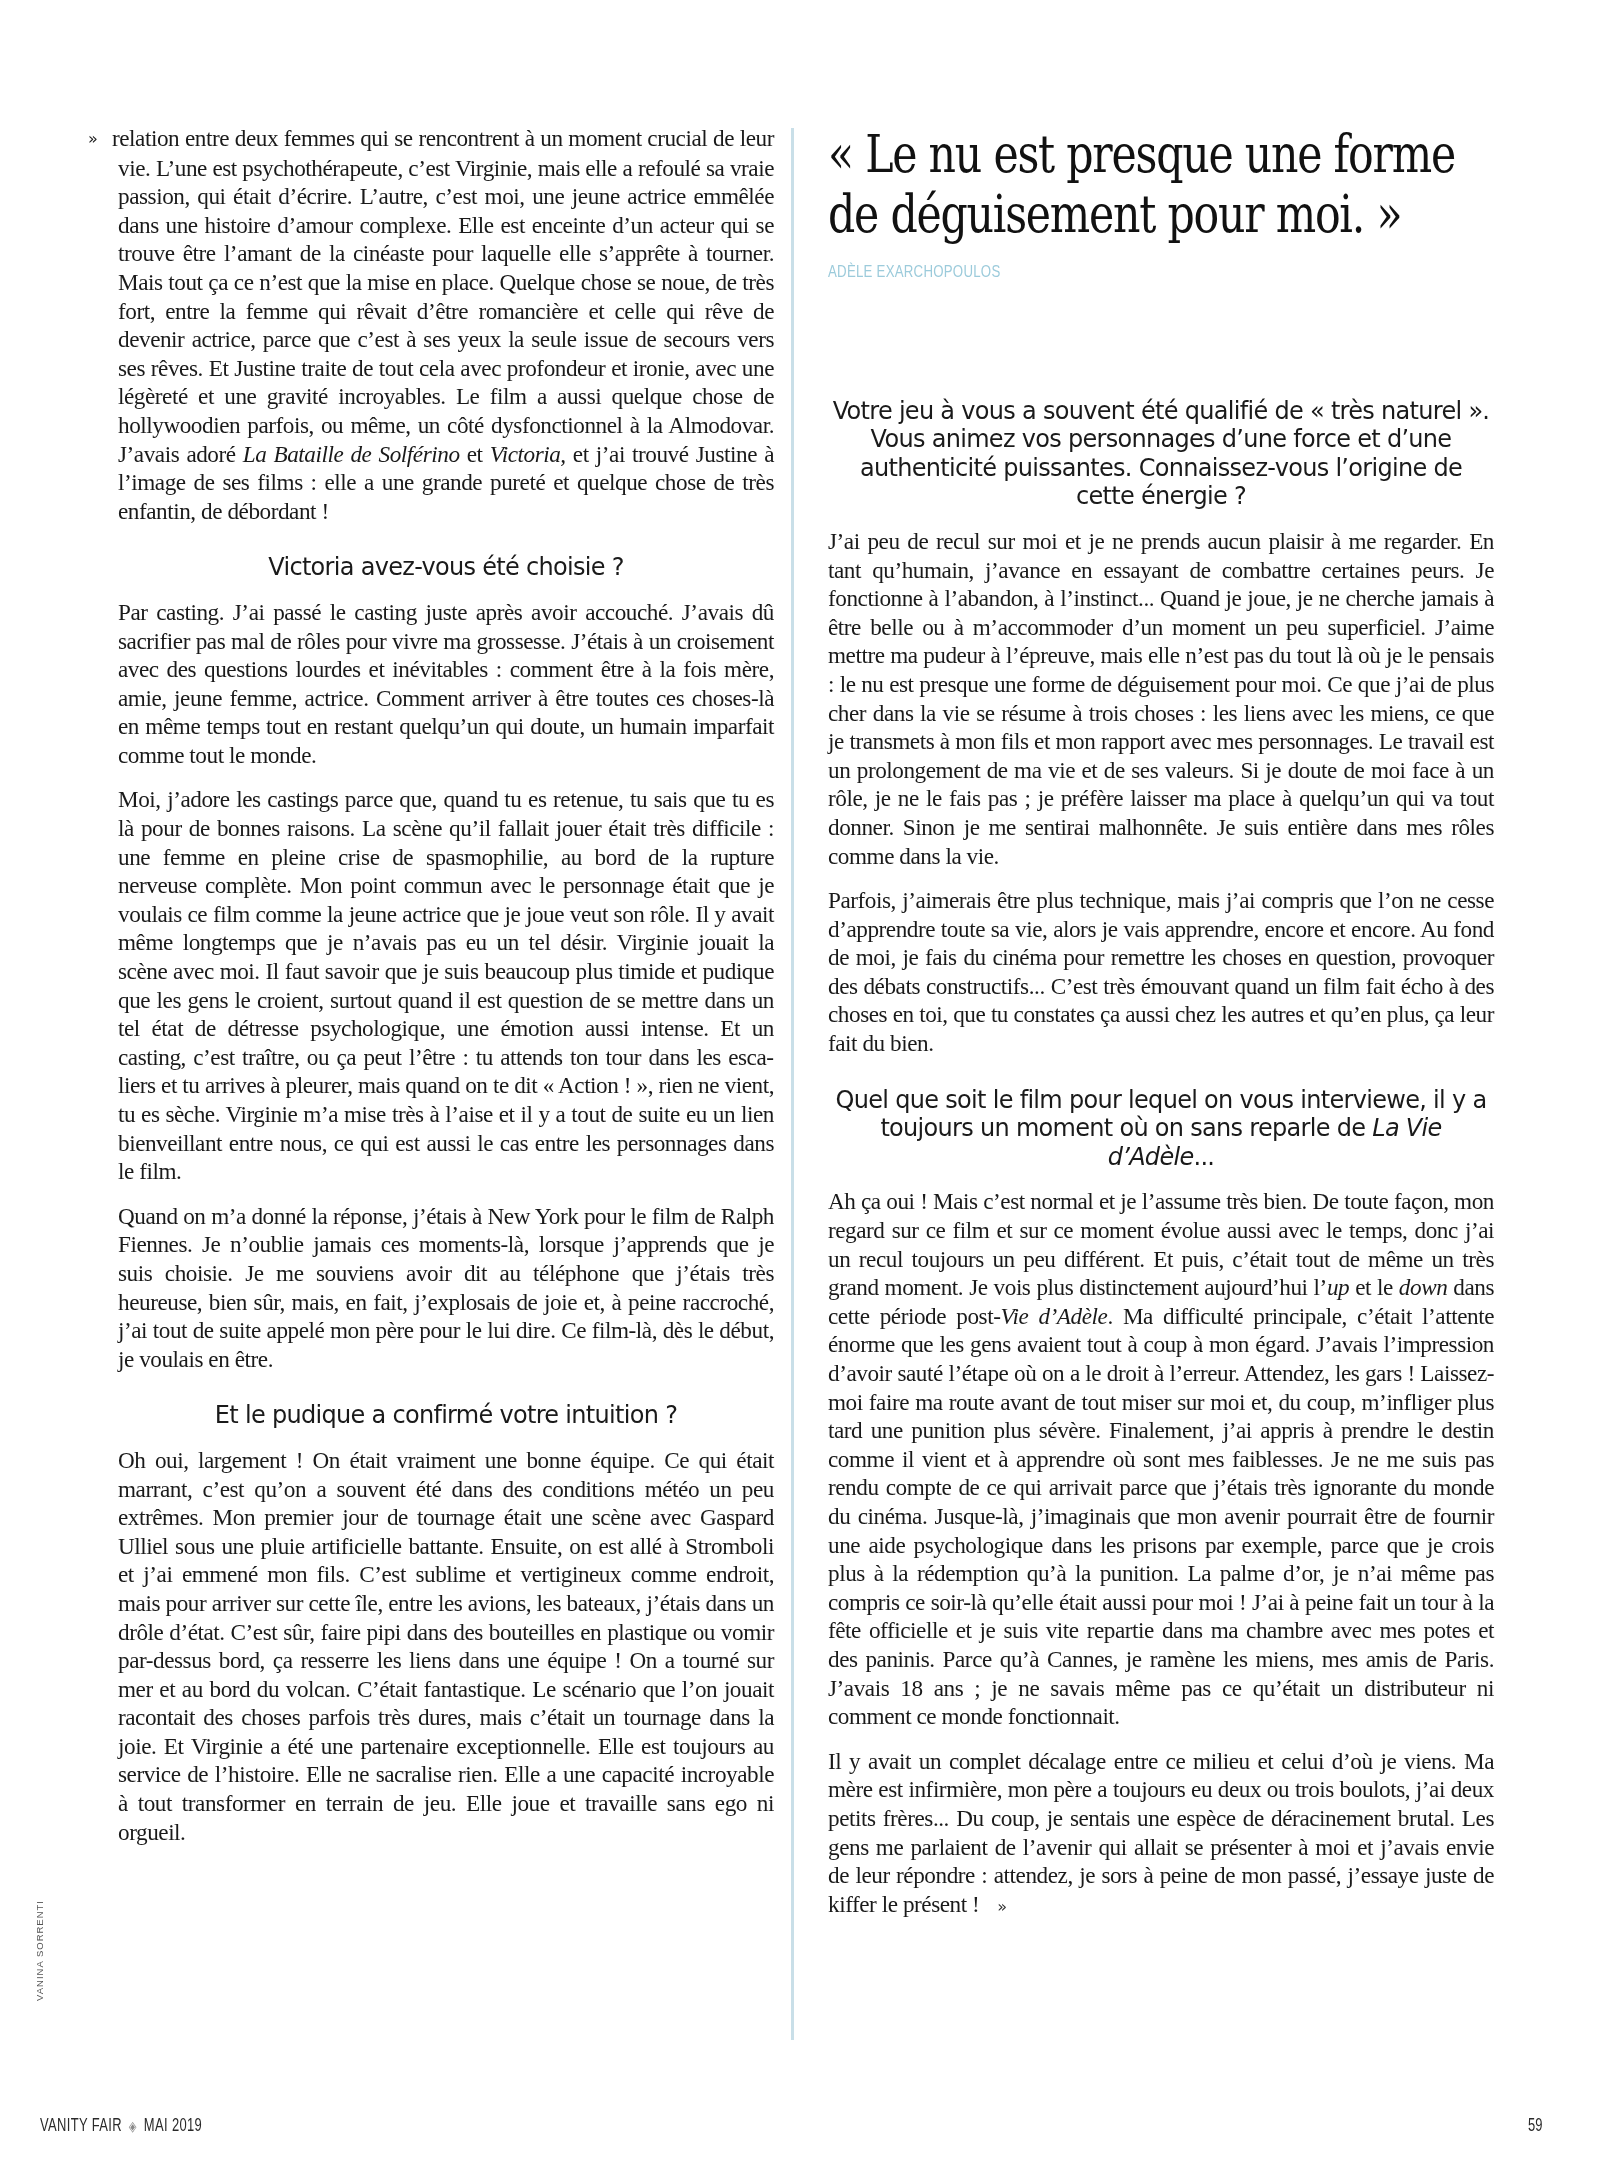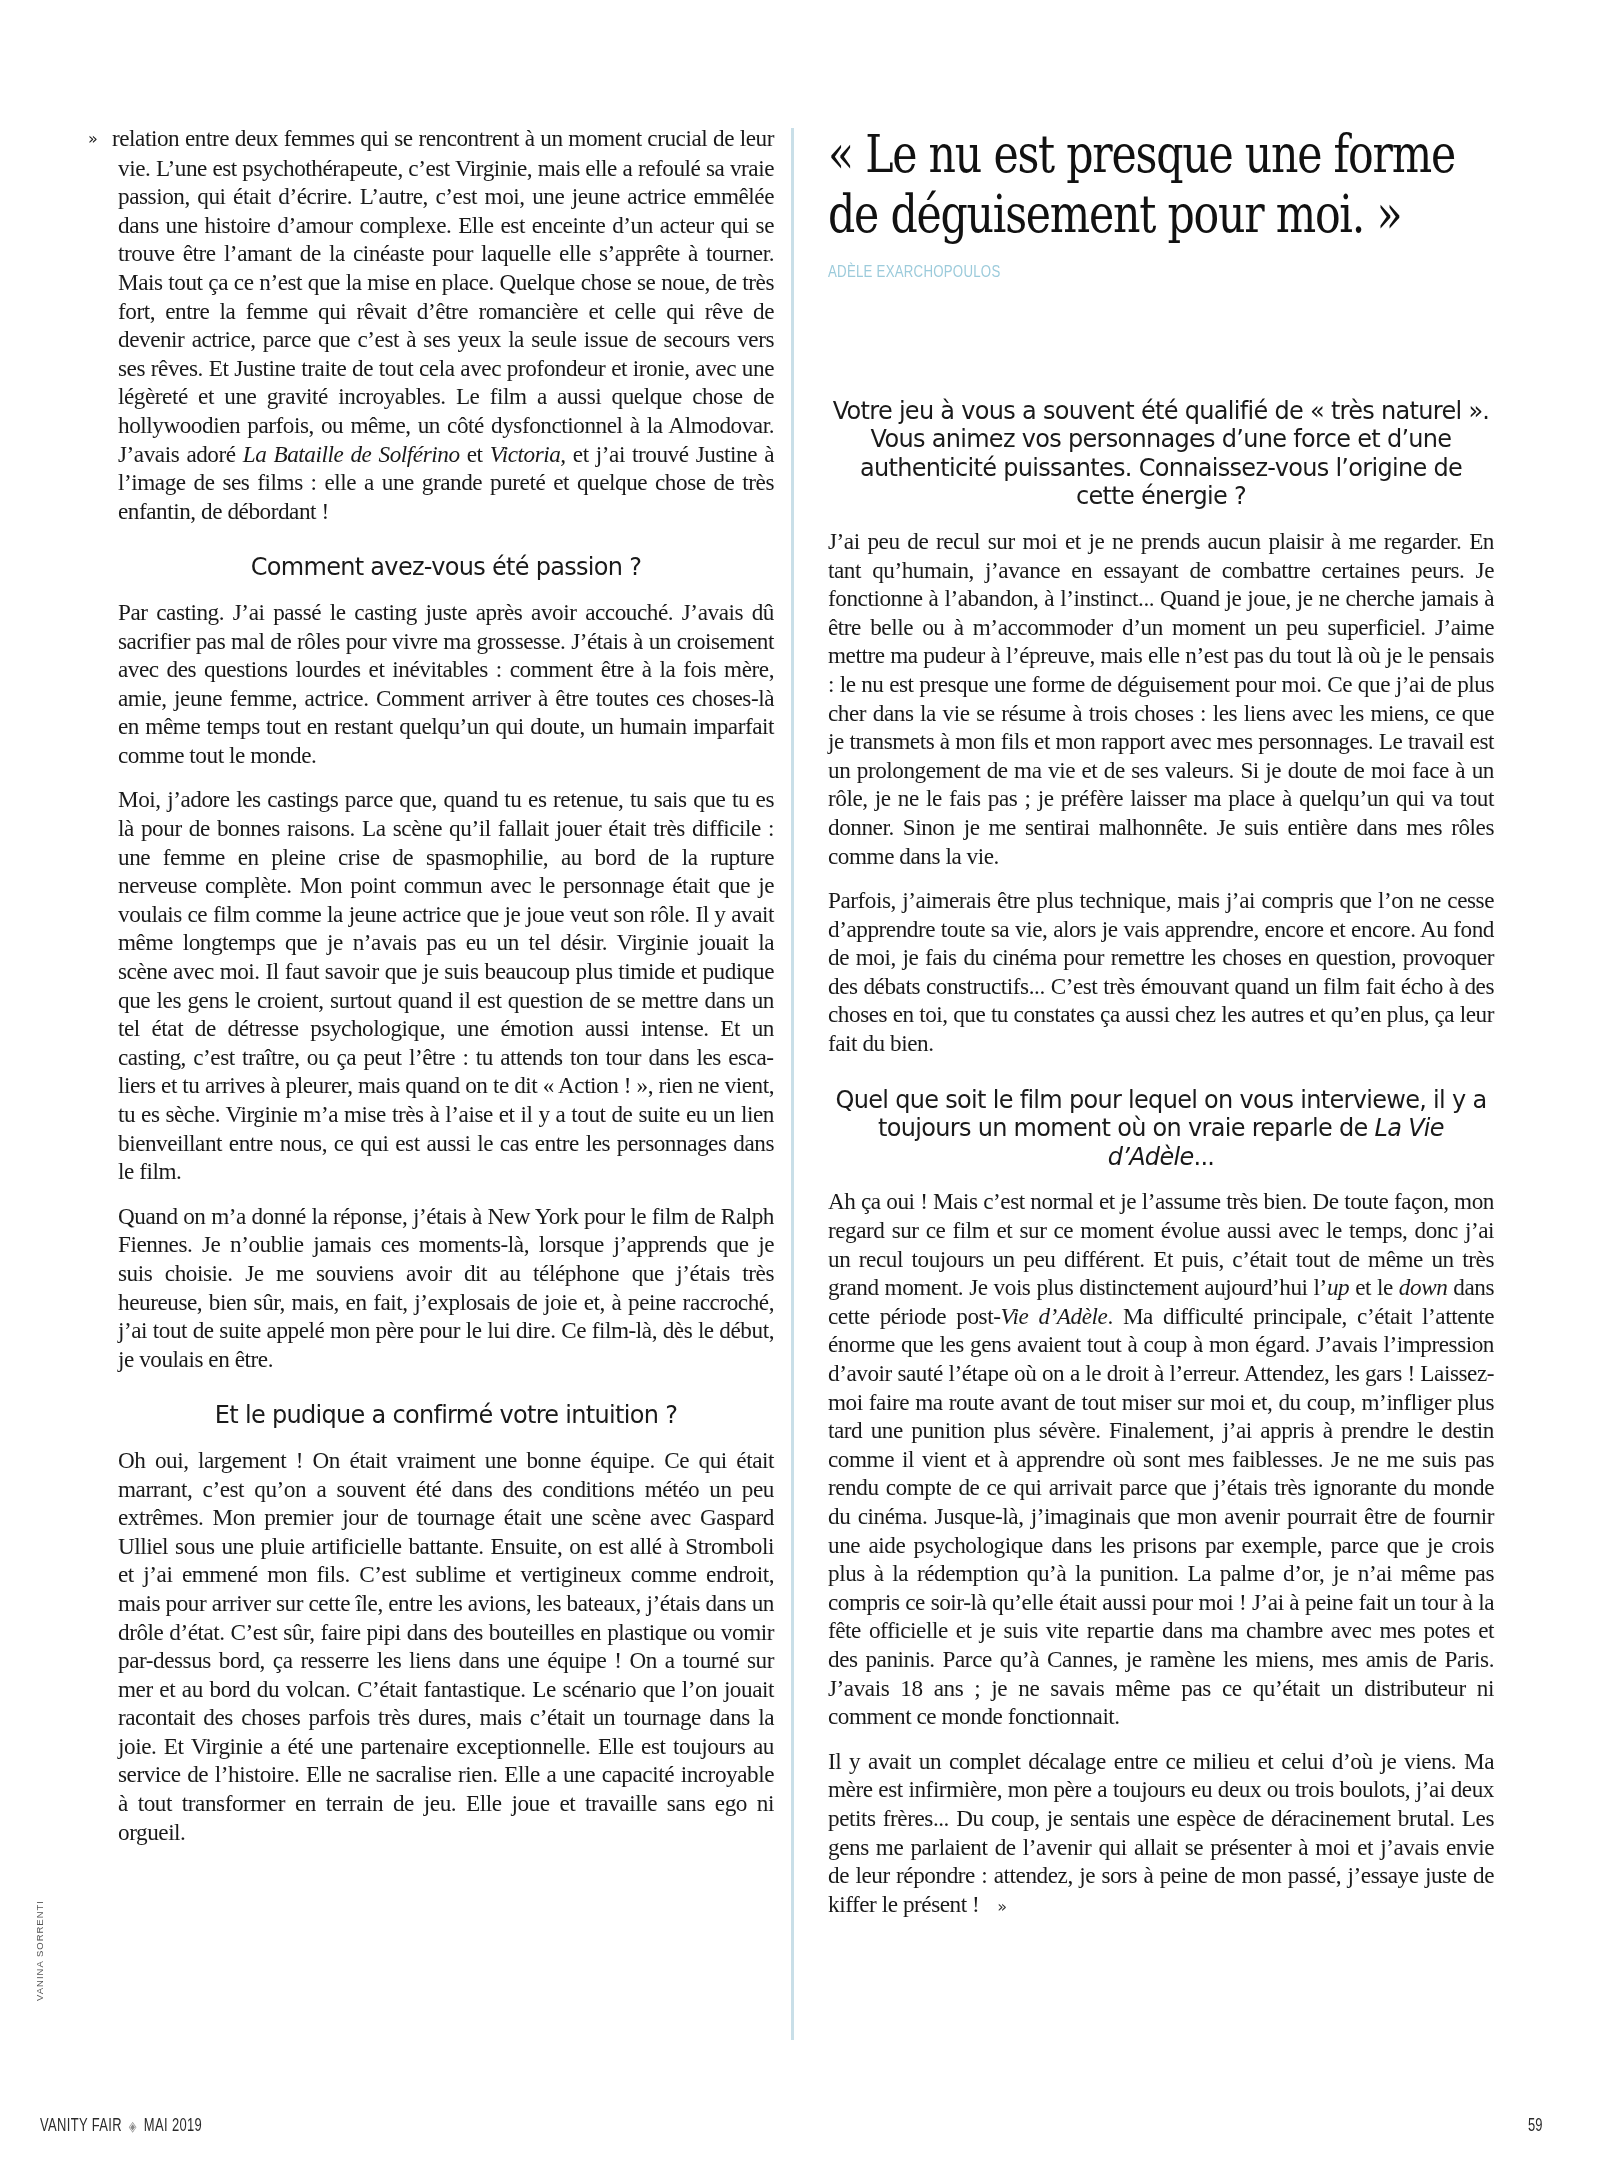--- a/index.html
+++ b/index.html
@@ -128,41 +128,41 @@
 </style>
 </head>
 <body>
 
 <div class="rule"></div>
 
 <div class="col col-left">
   <p><span class="continue-arrow">»</span><span>relation entre deux femmes qui se rencontrent à un moment crucial de leur vie. L’une est psychothérapeute, c’est Virginie, mais elle a refoulé sa vraie passion, qui était d’écrire. L’autre, c’est moi, une jeune actrice emmêlée dans une histoire d’amour complexe. Elle est enceinte d’un acteur qui se trouve être l’amant de la cinéaste pour laquelle elle s’apprête à tourner. Mais tout ça ce n’est que la mise en place. Quelque chose se noue, de très fort, entre la femme qui rêvait d’être romancière et celle qui rêve de devenir actrice, parce que c’est à ses yeux la seule issue de secours vers ses rêves. Et Justine traite de tout cela avec profondeur et ironie, avec une légèreté et une gravité incroyables. Le film a aussi quelque chose de hollywoodien parfois, ou même, un côté dysfonctionnel à la Almodovar. J’avais adoré </span><em>La Bataille de Solférino</em><span> et </span><em>Victoria,</em><span> et j’ai trouvé Justine à l’image de ses films : elle a une grande pureté et quelque chose de très enfantin, de débordant !</span></p>
 
   <div class="gap"></div>
-  <p class="q first">Comment avez-vous été passion ?</p>
+  <p class="q first">Victoria avez-vous été choisie ?</p>
   <p>Par casting. J’ai passé le casting juste après avoir accouché. J’avais dû sacrifier pas mal de rôles pour vivre ma grossesse. J’étais à un croisement avec des questions lourdes et inévitables : comment être à la fois mère, amie, jeune femme, actrice. Comment arriver à être toutes ces choses-là en même temps tout en restant quelqu’un qui doute, un humain imparfait comme tout le monde.</p>
   <p>Moi, j’adore les castings parce que, quand tu es retenue, tu sais que tu es là pour de bonnes raisons. La scène qu’il fallait jouer était très difficile : une femme en pleine crise de spasmophilie, au bord de la rupture nerveuse complète. Mon point commun avec le personnage était que je voulais ce film comme la jeune actrice que je joue veut son rôle. Il y avait même longtemps que je n’avais pas eu un tel désir. Virginie jouait la scène avec moi. Il faut savoir que je suis beaucoup plus timide et pudique que les gens le croient, surtout quand il est question de se mettre dans un tel état de dé­tresse psychologique, une émotion aussi intense. Et un casting, c’est traître, ou ça peut l’être : tu attends ton tour dans les esca­liers et tu arrives à pleurer, mais quand on te dit « Action ! », rien ne vient, tu es sèche. Virginie m’a mise très à l’aise et il y a tout de suite eu un lien bienveillant entre nous, ce qui est aussi le cas entre les personnages dans le film.</p>
   <p>Quand on m’a donné la réponse, j’étais à New York pour le film de Ralph Fiennes. Je n’oublie jamais ces moments-là, lorsque j’ap­prends que je suis choisie. Je me souviens avoir dit au téléphone que j’étais très heureuse, bien sûr, mais, en fait, j’explosais de joie et, à peine raccroché, j’ai tout de suite appelé mon père pour le lui dire. Ce film-là, dès le début, je voulais en être.</p>
 
   <div class="gap"></div>
   <p class="q first">Et le pudique a confirmé votre intuition ?</p>
   <p>Oh oui, largement ! On était vraiment une bonne équipe. Ce qui était marrant, c’est qu’on a souvent été dans des conditions météo un peu extrêmes. Mon premier jour de tournage était une scène avec Gaspard Ulliel sous une pluie artificielle battante. Ensuite, on est allé à Stromboli et j’ai emmené mon fils. C’est sublime et vertigi­neux comme endroit, mais pour arriver sur cette île, entre les avions, les bateaux, j’étais dans un drôle d’état. C’est sûr, faire pipi dans des bouteilles en plastique ou vomir par-dessus bord, ça resserre les liens dans une équipe ! On a tourné sur mer et au bord du volcan. C’était fantastique. Le scénario que l’on jouait racontait des choses parfois très dures, mais c’était un tournage dans la joie. Et Virginie a été une partenaire exceptionnelle. Elle est toujours au service de l’histoire. Elle ne sacralise rien. Elle a une capacité incroyable à tout transformer en terrain de jeu. Elle joue et travaille sans ego ni orgueil.</p>
 </div>
 
 <div class="col col-right">
   <div class="pullquote">« Le nu est presque une forme de déguisement pour moi. »</div>
   <div class="pullquote-author">Adèle Exarchopoulos</div>
   <div class="pq-spacer"></div>
 
   <p class="q first">Votre jeu à vous a souvent été qualifié de « très naturel ». Vous ani­mez vos personnages d’une force et d’une authenticité puissantes. Connaissez-vous l’origine de cette énergie ?</p>
   <p>J’ai peu de recul sur moi et je ne prends aucun plaisir à me regar­der. En tant qu’humain, j’avance en essayant de combattre cer­taines peurs. Je fonctionne à l’abandon, à l’instinct... Quand je joue, je ne cherche jamais à être belle ou à m’accommoder d’un moment un peu superficiel. J’aime mettre ma pudeur à l’épreuve, mais elle n’est pas du tout là où je le pensais : le nu est presque une forme de déguisement pour moi. Ce que j’ai de plus cher dans la vie se résume à trois choses : les liens avec les miens, ce que je transmets à mon fils et mon rapport avec mes personnages. Le travail est un prolongement de ma vie et de ses valeurs. Si je doute de moi face à un rôle, je ne le fais pas ; je préfère laisser ma place à quelqu’un qui va tout donner. Sinon je me sentirai malhonnête. Je suis entière dans mes rôles comme dans la vie.</p>
   <p>Parfois, j’aimerais être plus technique, mais j’ai compris que l’on ne cesse d’apprendre toute sa vie, alors je vais apprendre, encore et encore. Au fond de moi, je fais du cinéma pour remettre les choses en question, provoquer des débats constructifs... C’est très émou­vant quand un film fait écho à des choses en toi, que tu constates ça aussi chez les autres et qu’en plus, ça leur fait du bien.</p>
 
   <div class="gap"></div>
-  <p class="q first"><span>Quel que soit le film pour lequel on vous interviewe, il y a toujours un moment où on vraie reparle de </span><em>La Vie d’Adèle</em><span>...</span></p>
+  <p class="q first"><span>Quel que soit le film pour lequel on vous interviewe, il y a toujours un moment où on sans reparle de </span><em>La Vie d’Adèle</em><span>...</span></p>
   <p><span>Ah ça oui ! Mais c’est normal et je l’assume très bien. De toute façon, mon regard sur ce film et sur ce moment évolue aussi avec le temps, donc j’ai un recul toujours un peu différent. Et puis, c’était tout de même un très grand moment. Je vois plus distinctement aujourd’hui l’</span><em>up</em><span> et le </span><em>down</em><span> dans cette période post-</span><em>Vie d’Adèle</em><span>. Ma difficulté principale, c’était l’attente énorme que les gens avaient tout à coup à mon égard. J’avais l’impression d’avoir sauté l’étape où on a le droit à l’erreur. Attendez, les gars ! Laissez-moi faire ma route avant de tout miser sur moi et, du coup, m’infliger plus tard une punition plus sévère. Finalement, j’ai appris à prendre le des­tin comme il vient et à apprendre où sont mes faiblesses. Je ne me suis pas rendu compte de ce qui arrivait parce que j’étais très igno­rante du monde du cinéma. Jusque-là, j’imaginais que mon avenir pourrait être de fournir une aide psychologique dans les prisons par exemple, parce que je crois plus à la rédemption qu’à la puni­tion. La palme d’or, je n’ai même pas compris ce soir-là qu’elle était aussi pour moi ! J’ai à peine fait un tour à la fête officielle et je suis vite repartie dans ma chambre avec mes potes et des pani­nis. Parce qu’à Cannes, je ramène les miens, mes amis de Paris. J’avais 18 ans ; je ne savais même pas ce qu’était un distributeur ni comment ce monde fonctionnait.</span></p>
   <p><span>Il y avait un complet décalage entre ce milieu et celui d’où je viens. Ma mère est infirmière, mon père a toujours eu deux ou trois boulots, j’ai deux petits frères... Du coup, je sentais une espèce de déracinement brutal. Les gens me parlaient de l’avenir qui al­lait se présenter à moi et j’avais envie de leur répondre : attendez, je sors à peine de mon passé, j’essaye juste de kiffer le présent !</span><span class="end-arrow">»</span></p>
 </div>
 
 <div class="credit">Vanina Sorrenti</div>
 
 <div class="footer-left">
   <span>VANITY FAIR</span>
   <span class="diamond">◈</span>
   <span>MAI 2019</span>

